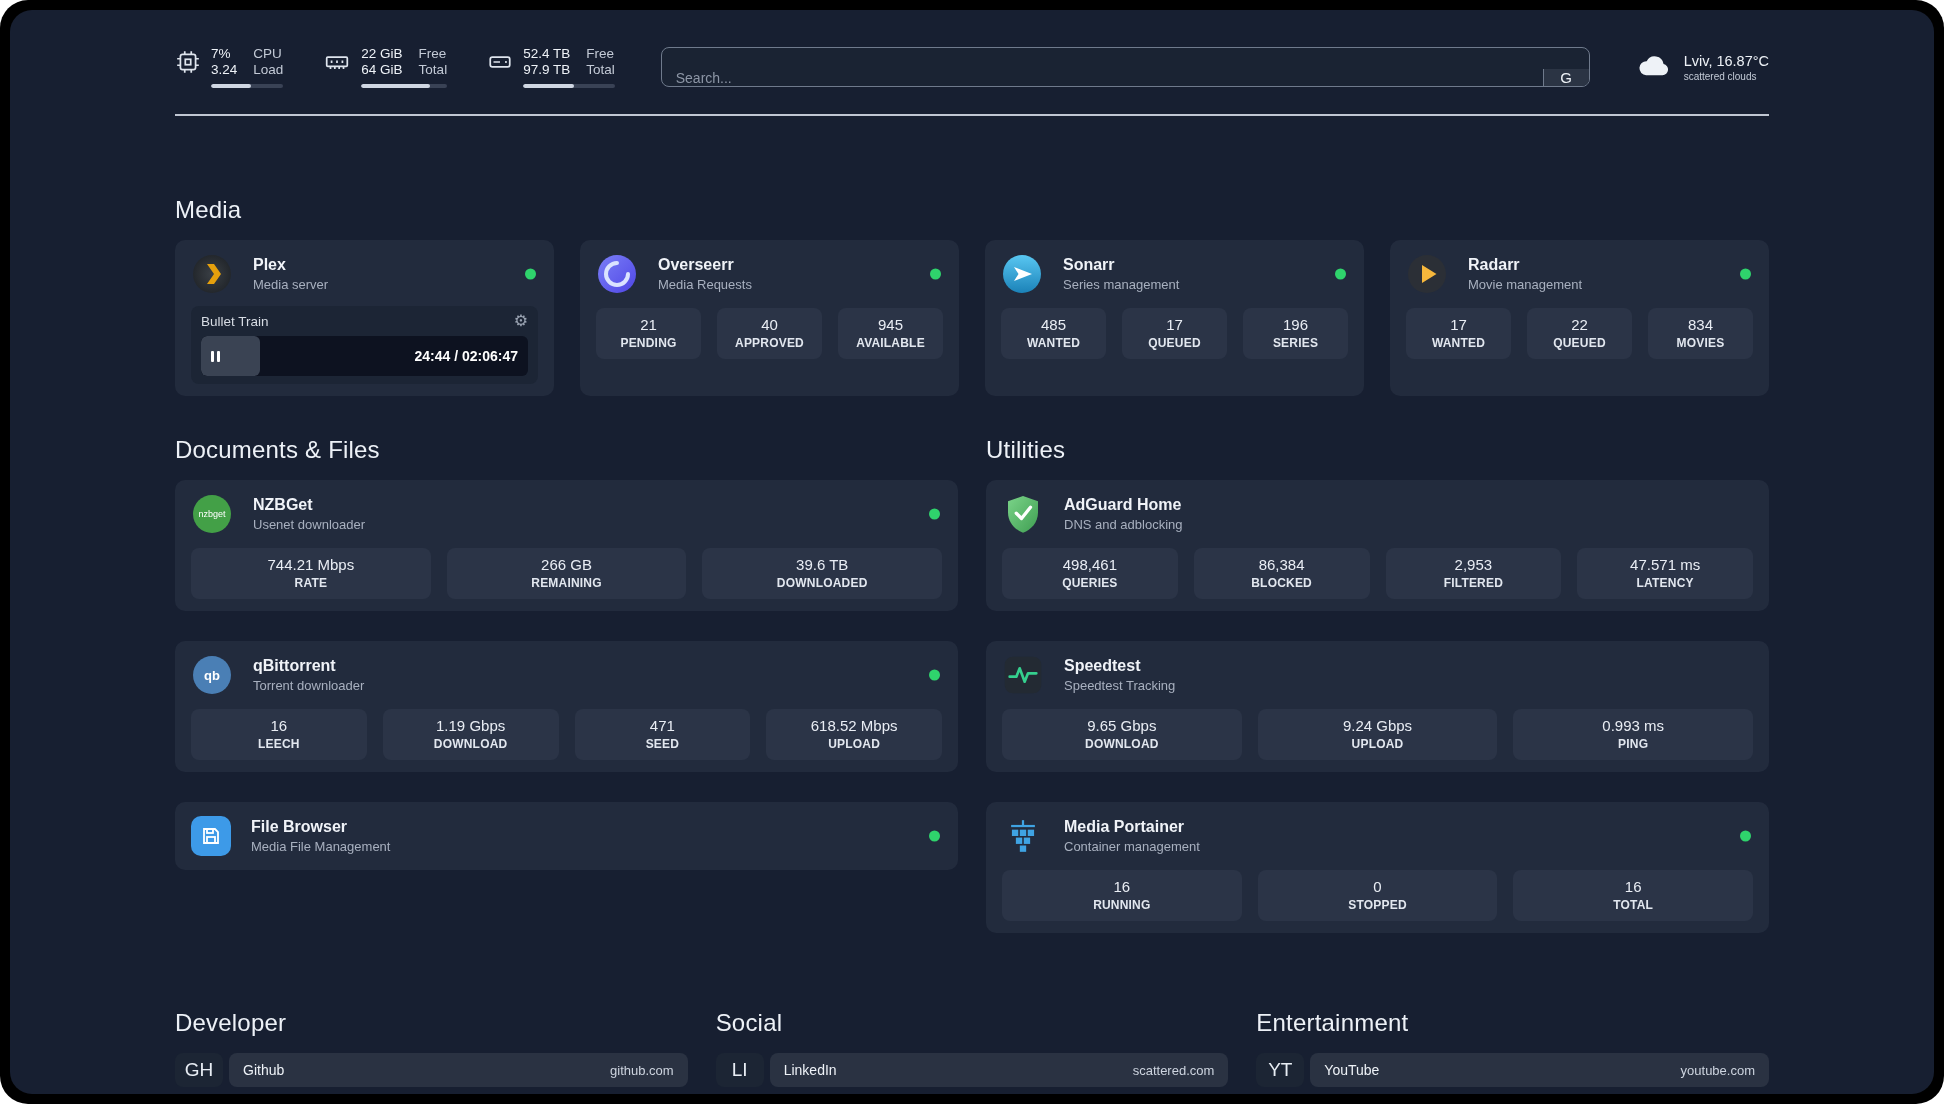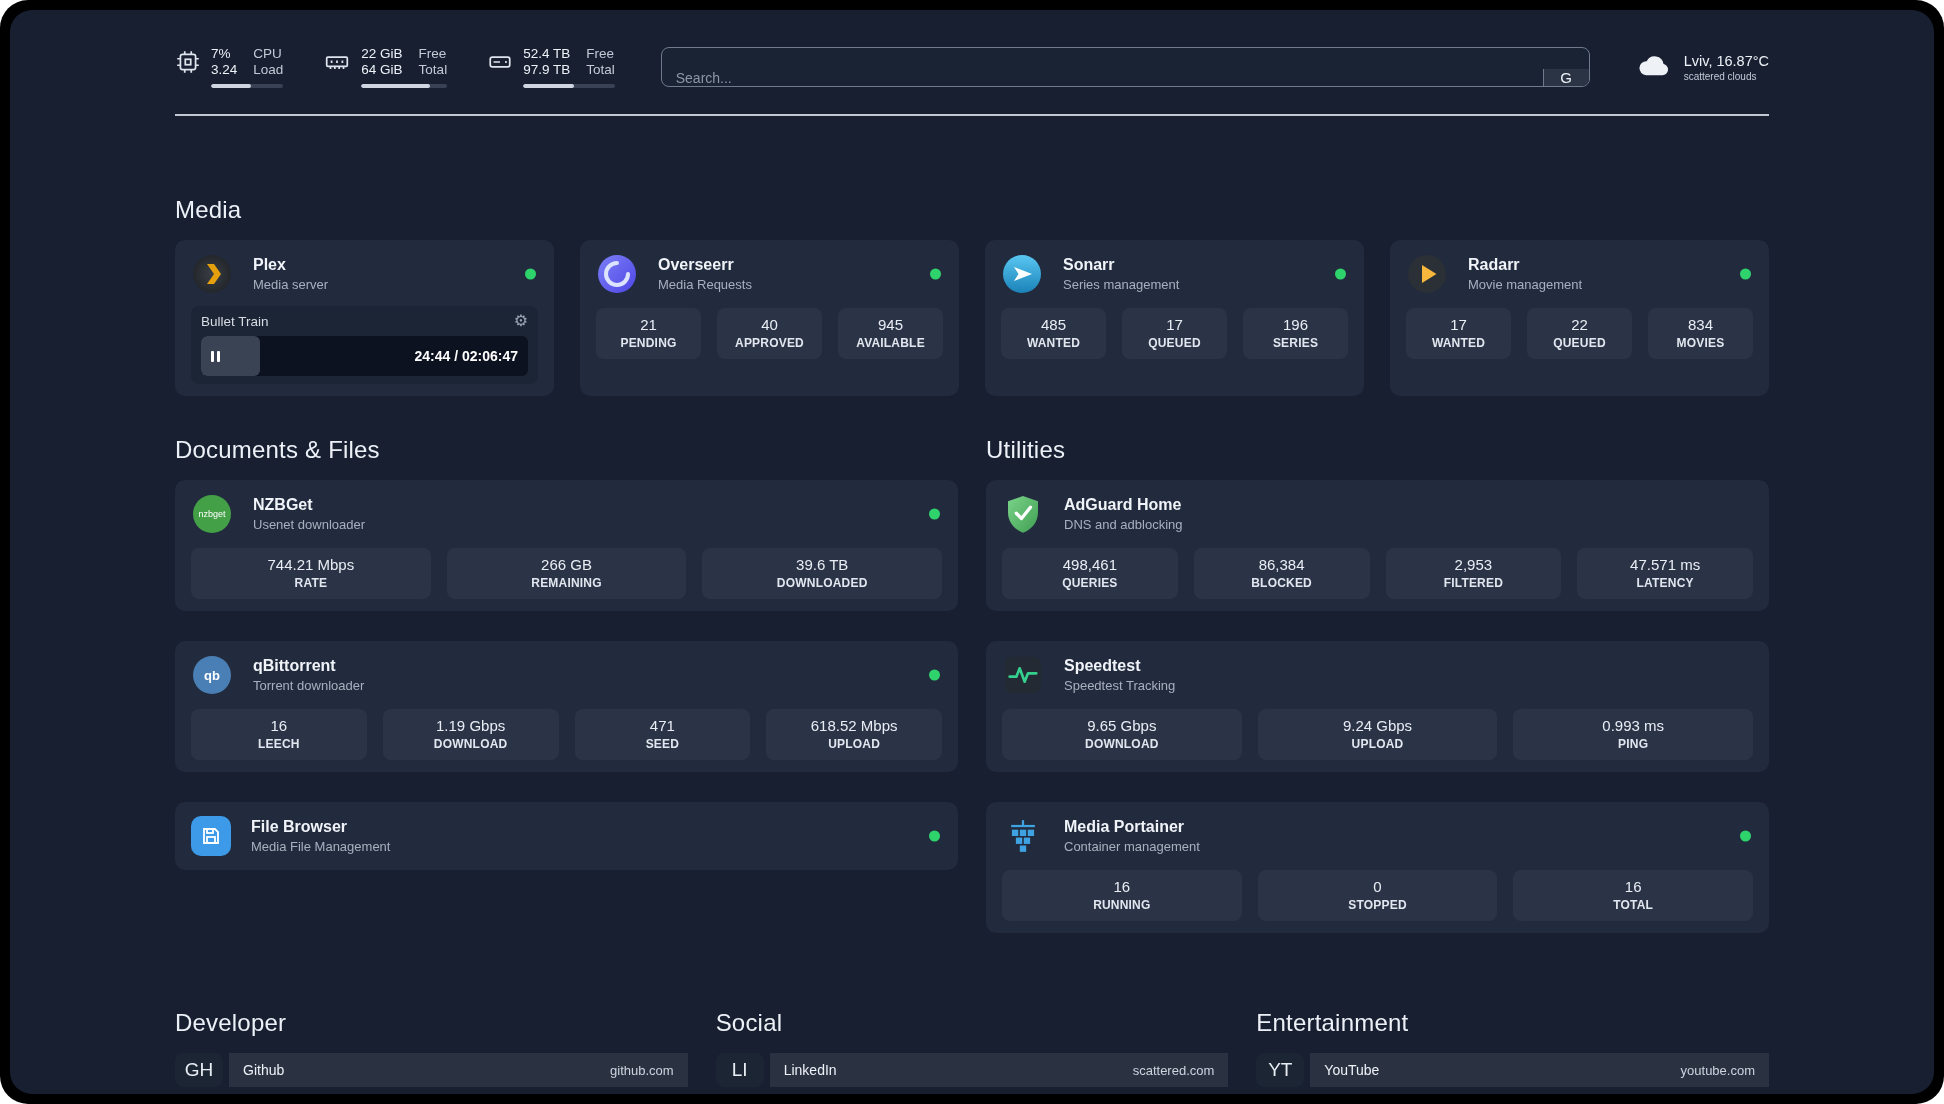--- a/index.html
+++ b/index.html
@@ -58,21 +58,21 @@
   .seek-time { position:absolute; right:10px; top:50%; transform:translateY(-50%); font-size:14px; font-weight:700; color:#fff; }
 
   .cols { display:grid; grid-template-columns:1fr 1fr; gap:28px; margin-top:40px; align-items:start; }
   .col-stack { display:flex; flex-direction:column; gap:30px; }
 
   
   .bm-grid { display:grid; grid-template-columns:repeat(3,1fr); gap:28px; margin-top:76px; align-items:start; }
   .bm-rows { display:flex; flex-direction:column; gap:14px; }
   .bm-row { display:flex; height:34px; cursor:pointer; }
   .bm-abbr { width:48px; flex:none; display:flex; align-items:center; justify-content:center; font-size:19px; color:#e8edf4; background:#1c2534; border-radius:8px; }
-  .bm-main { flex:1; margin-left:6px; display:flex; align-items:center; justify-content:space-between; padding:0 14px; background:#2a3242; border-radius:0; }
+  .bm-main { flex:1; margin-left:6px; display:flex; align-items:center; justify-content:space-between; padding:0 14px; background:#2a3242; border-radius:8px; }
   .bm-name { font-size:14px; color:#eef2f7; }
   .bm-url { font-size:13px; color:#cdd4df; }
 
   
   .fb-icon { width:40px; height:40px; border-radius:10px; background:#3d9ae8; display:flex; align-items:center; justify-content:center; }
 </style>
 </head>
 <body>
 
 <div class="frame">

